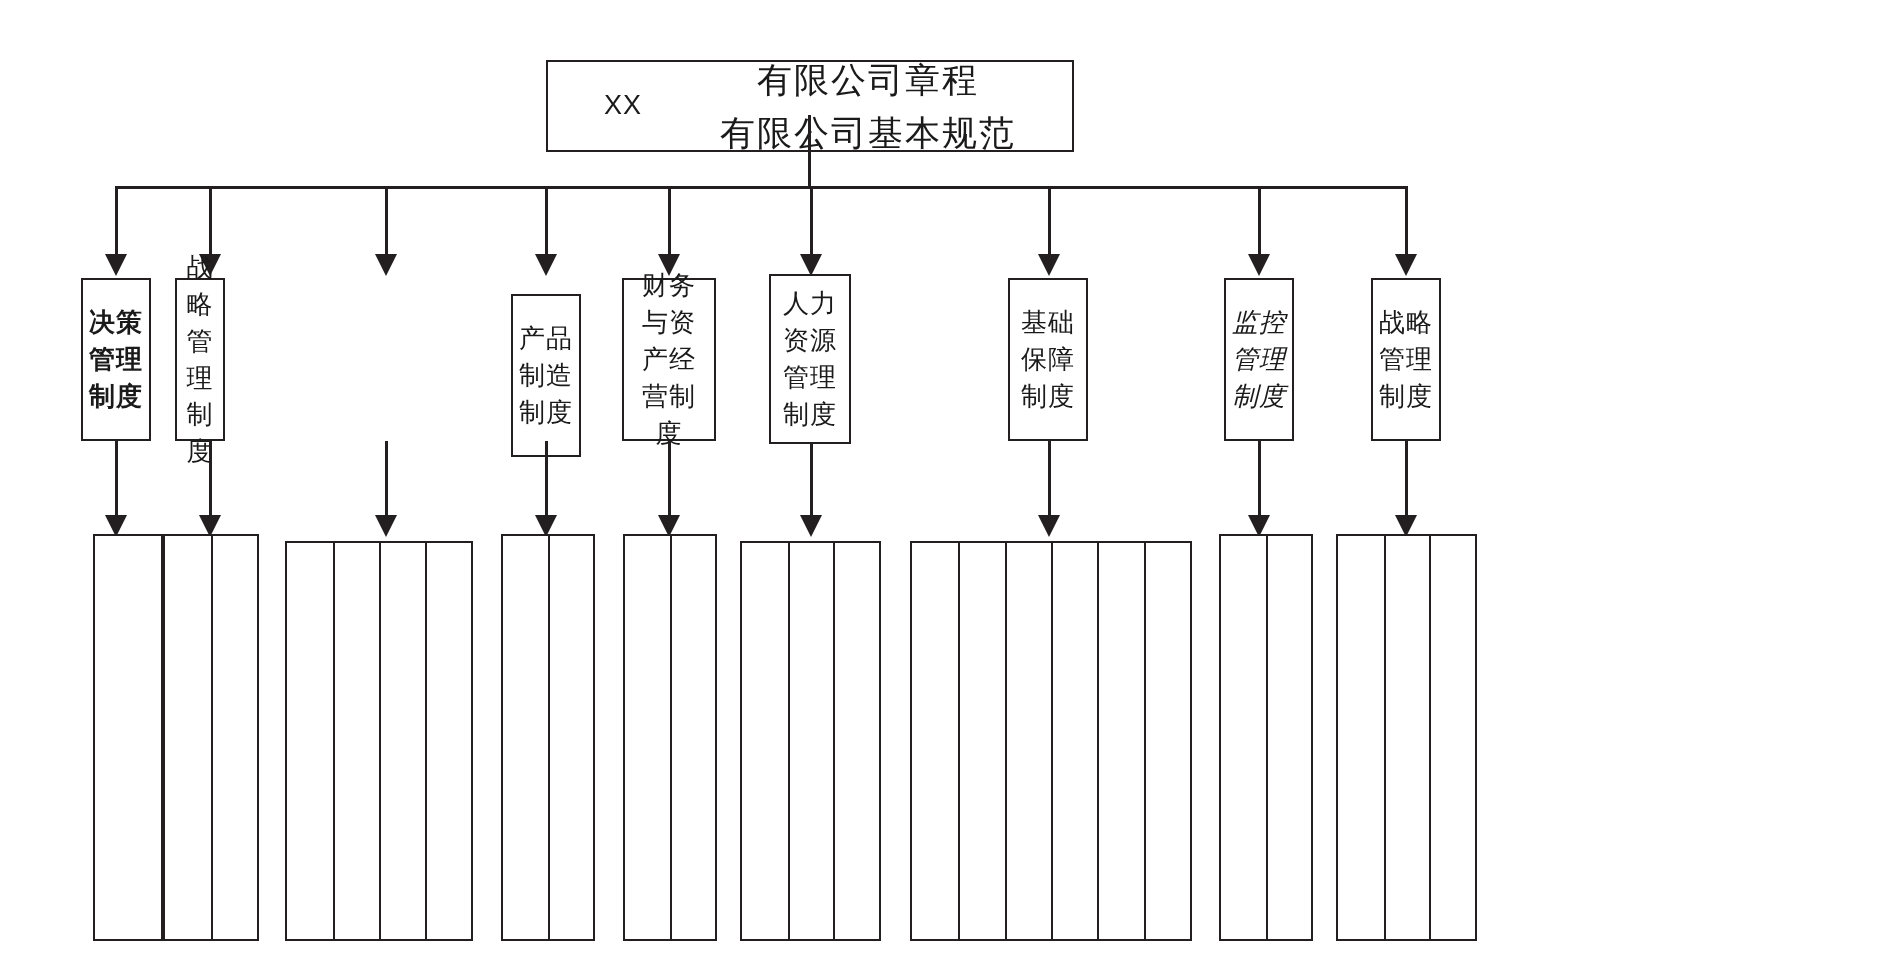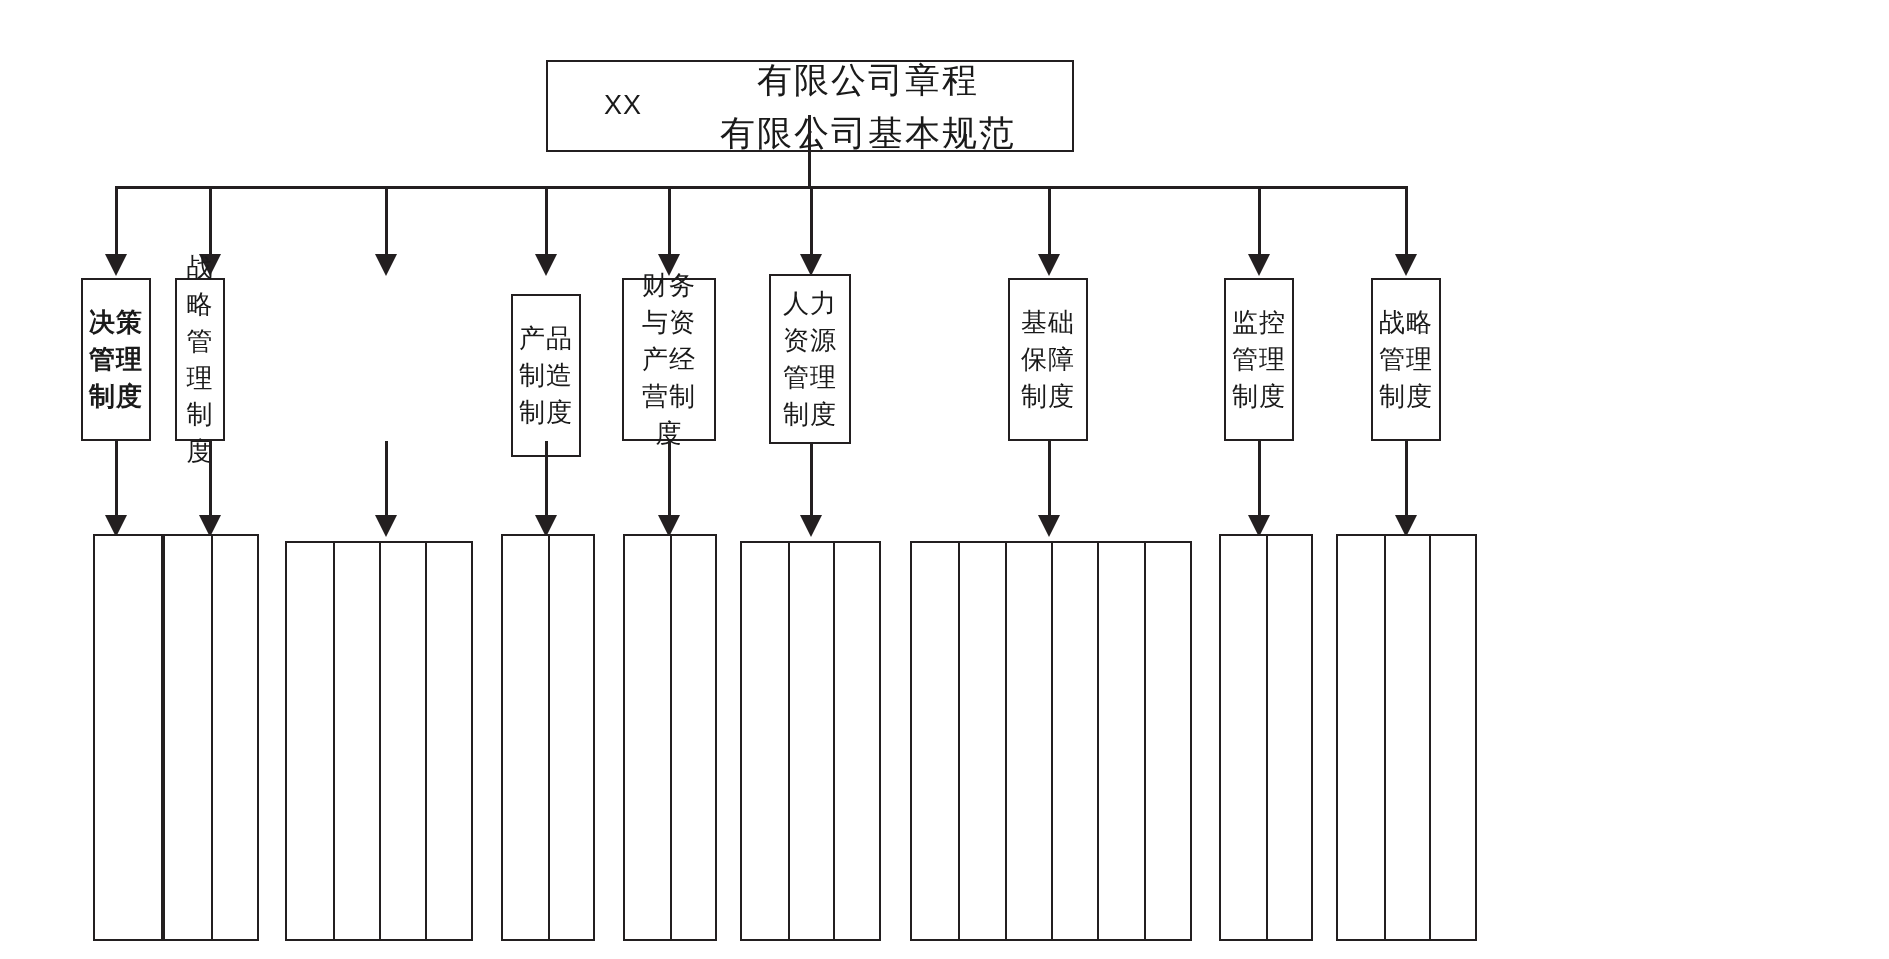--- a/index.html
+++ b/index.html
@@ -174,21 +174,21 @@
   </div>
 
   <div class="box l2-box" style="left:769px; top:274px; width:82px; height:170px;">
     <div class="l2-text">人力资源管理制度</div>
   </div>
 
   <div class="box l2-box" style="left:1008px; top:278px; width:80px; height:163px;">
     <div class="l2-text">基础保障制度</div>
   </div>
 
-  <div class="box l2-box" style="left:1224px; top:278px; width:70px; height:163px;">
+  <div class="box l2-box" style="left:1224px; top:278px; width:70px; height:163px;font-style:italic;">
     <div class="l2-text">监控管理制度</div>
   </div>
 
   <div class="box l2-box" style="left:1371px; top:278px; width:70px; height:163px;">
     <div class="l2-text">战略管理制度</div>
   </div>
 
   <div class="vline" style="left:115px;  top:441px; height:86px;"></div>
   <div class="arrow" style="left:105px;  top:515px;"></div>
   <div class="vline" style="left:209px;  top:441px; height:86px;"></div>

